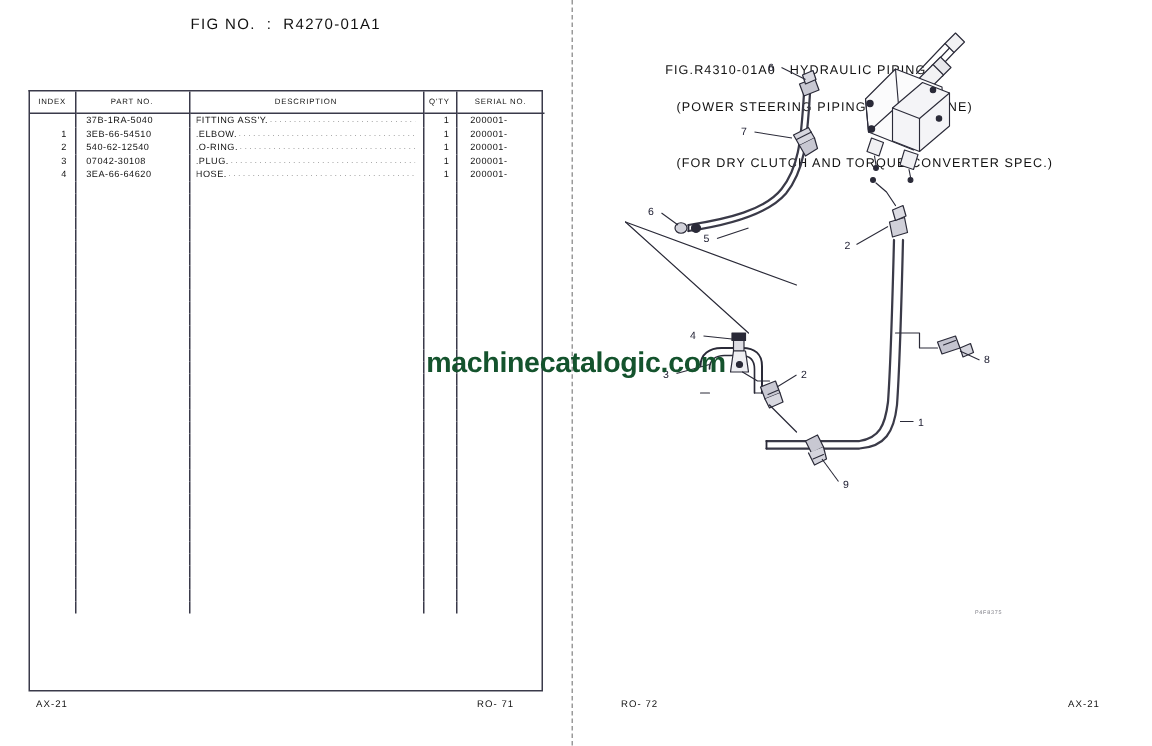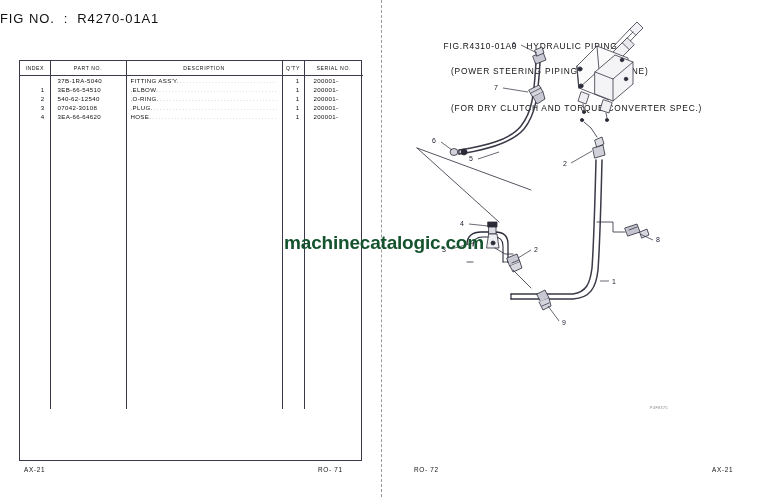--- a/index.html
+++ b/index.html
@@ -33,22 +33,22 @@
   .left-page {
     position: absolute;
     left: 0; top: 0;
     width: 381px; height: 497px;
   }
 
   .fig-no-header {
     position: absolute;
     left: 0; top: 11px;
     width: 381px;
-    text-align: left;
-    font-size: 13px;
+    text-align: center;
+    font-size: 10px;
     letter-spacing: 0.9px;
     white-space: pre;
     color: #111;
   }
 
   
   .parts-table {
     position: absolute;
     left: 19px; top: 60px;
     width: 343px; height: 400px;

